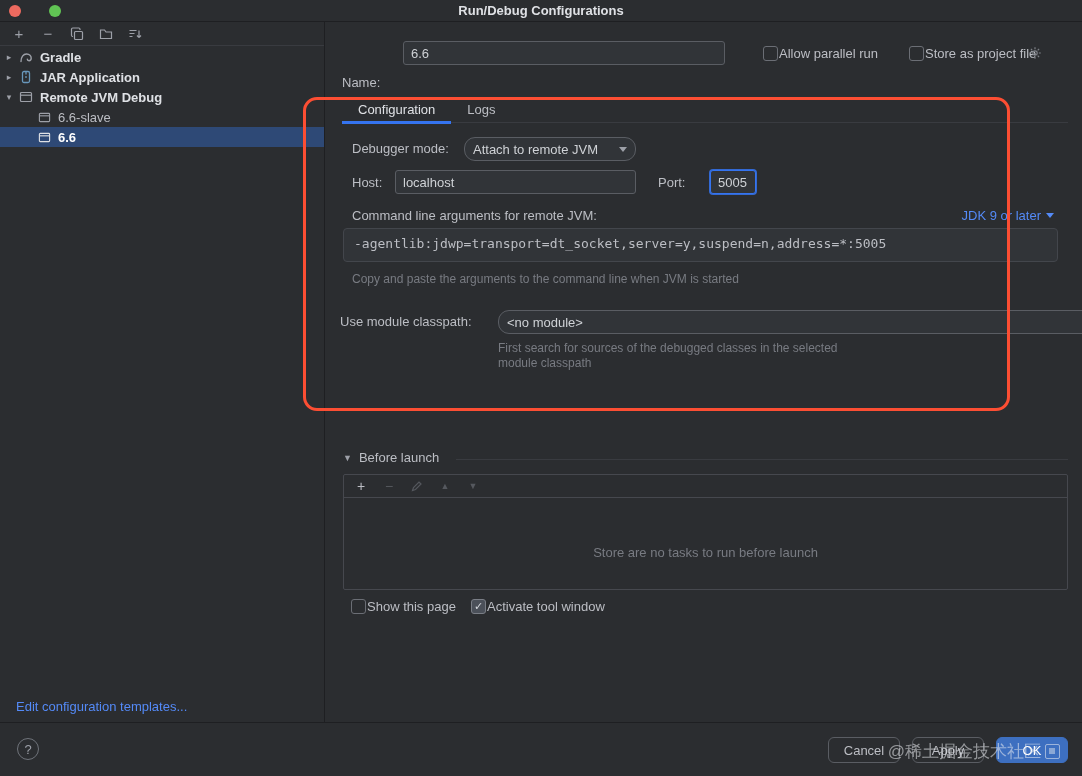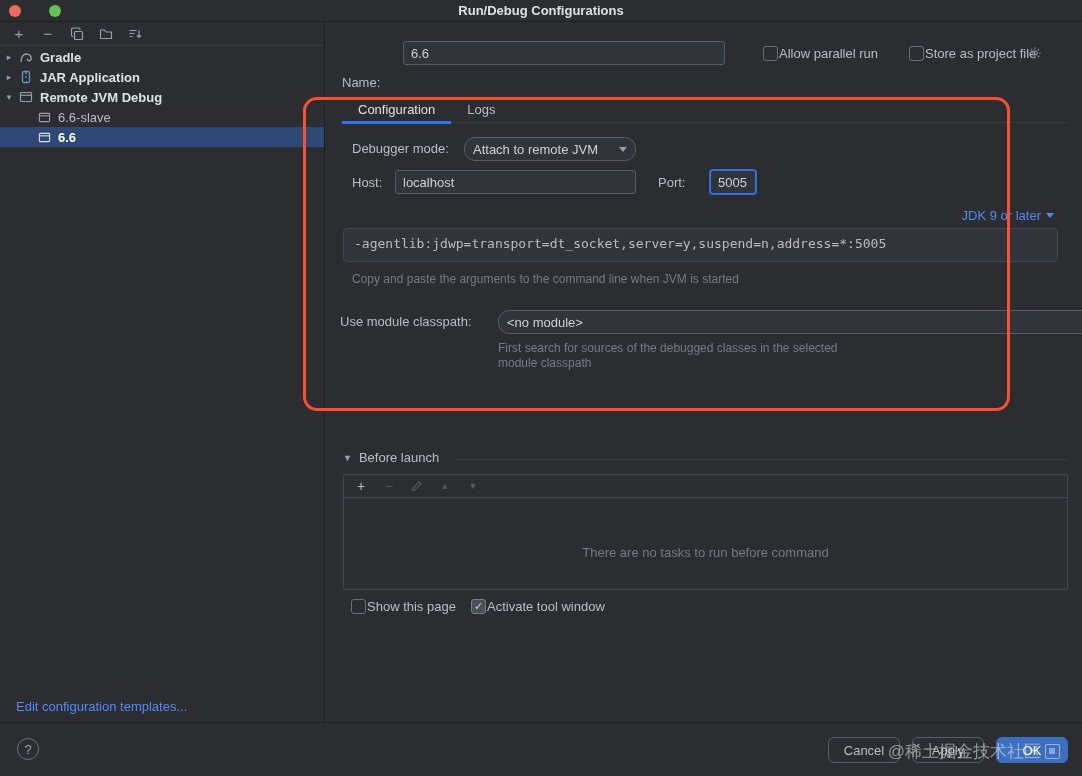--- a/index.html
+++ b/index.html
@@ -234,20 +234,21 @@
     <div class="combo debug-combo">
       <span>Attach to remote JVM</span>
       <span class="caret"></span>
     </div>
 
     <div class="lbl" style="left:26px; top:153px;">Host:</div>
     <input class="field host-input" type="text" value="localhost" style="">
     <div class="lbl" style="left:332px; top:153px;">Port:</div>
     <input class="field port-input" type="text" value="5005" style="">
 
+    <div class="lbl" style="left:26px; top:186px;">Command line arguments for remote JVM:</div>
     <div class="jdk-link">
       <span>JDK 9 or later</span>
       <span class="caret"></span>
     </div>
     <div class="args-field">-agentlib:jdwp=transport=dt_socket,server=y,suspend=n,address=*:5005</div>
     <div class="lbl hint" style="left:26px; top:250px;">Copy and paste the arguments to the command line when JVM is started</div>
 
     <div class="lbl" style="left:14px; top:292px;">Use module classpath:</div>
     <div class="combo module-combo">
       <span>&lt;no module&gt;</span>
@@ -277,21 +278,21 @@
               <path d="M1.5 10.5l1-3 5.5-5.5 2 2-5.5 5.5-3 1z" fill="none" stroke="#55585e" stroke-width="1.2"></path>
             </svg>
         </div>
         <div class="bl-tb-btn disabled">
             <span style="font-size:9px;">▲</span>
           </div>
         <div class="bl-tb-btn disabled">
             <span style="font-size:9px;">▼</span>
           </div>
       </div>
-      <div class="bl-empty hint" style="font-size:13px;">There are no tasks to run before command</div>
+      <div class="bl-empty hint" style="font-size:13px;">Store are no tasks to run before launch</div>
     </div>
 
     <div class="cbx-row" style="left:25px; top:576px;">
       <span class="checkbox"></span>
       <span>Show this page</span>
     </div>
     <div class="cbx-row" style="left:145px; top:576px;">
       <span class="checkbox checked">✓</span>
       <span>Activate tool window</span>
     </div>

